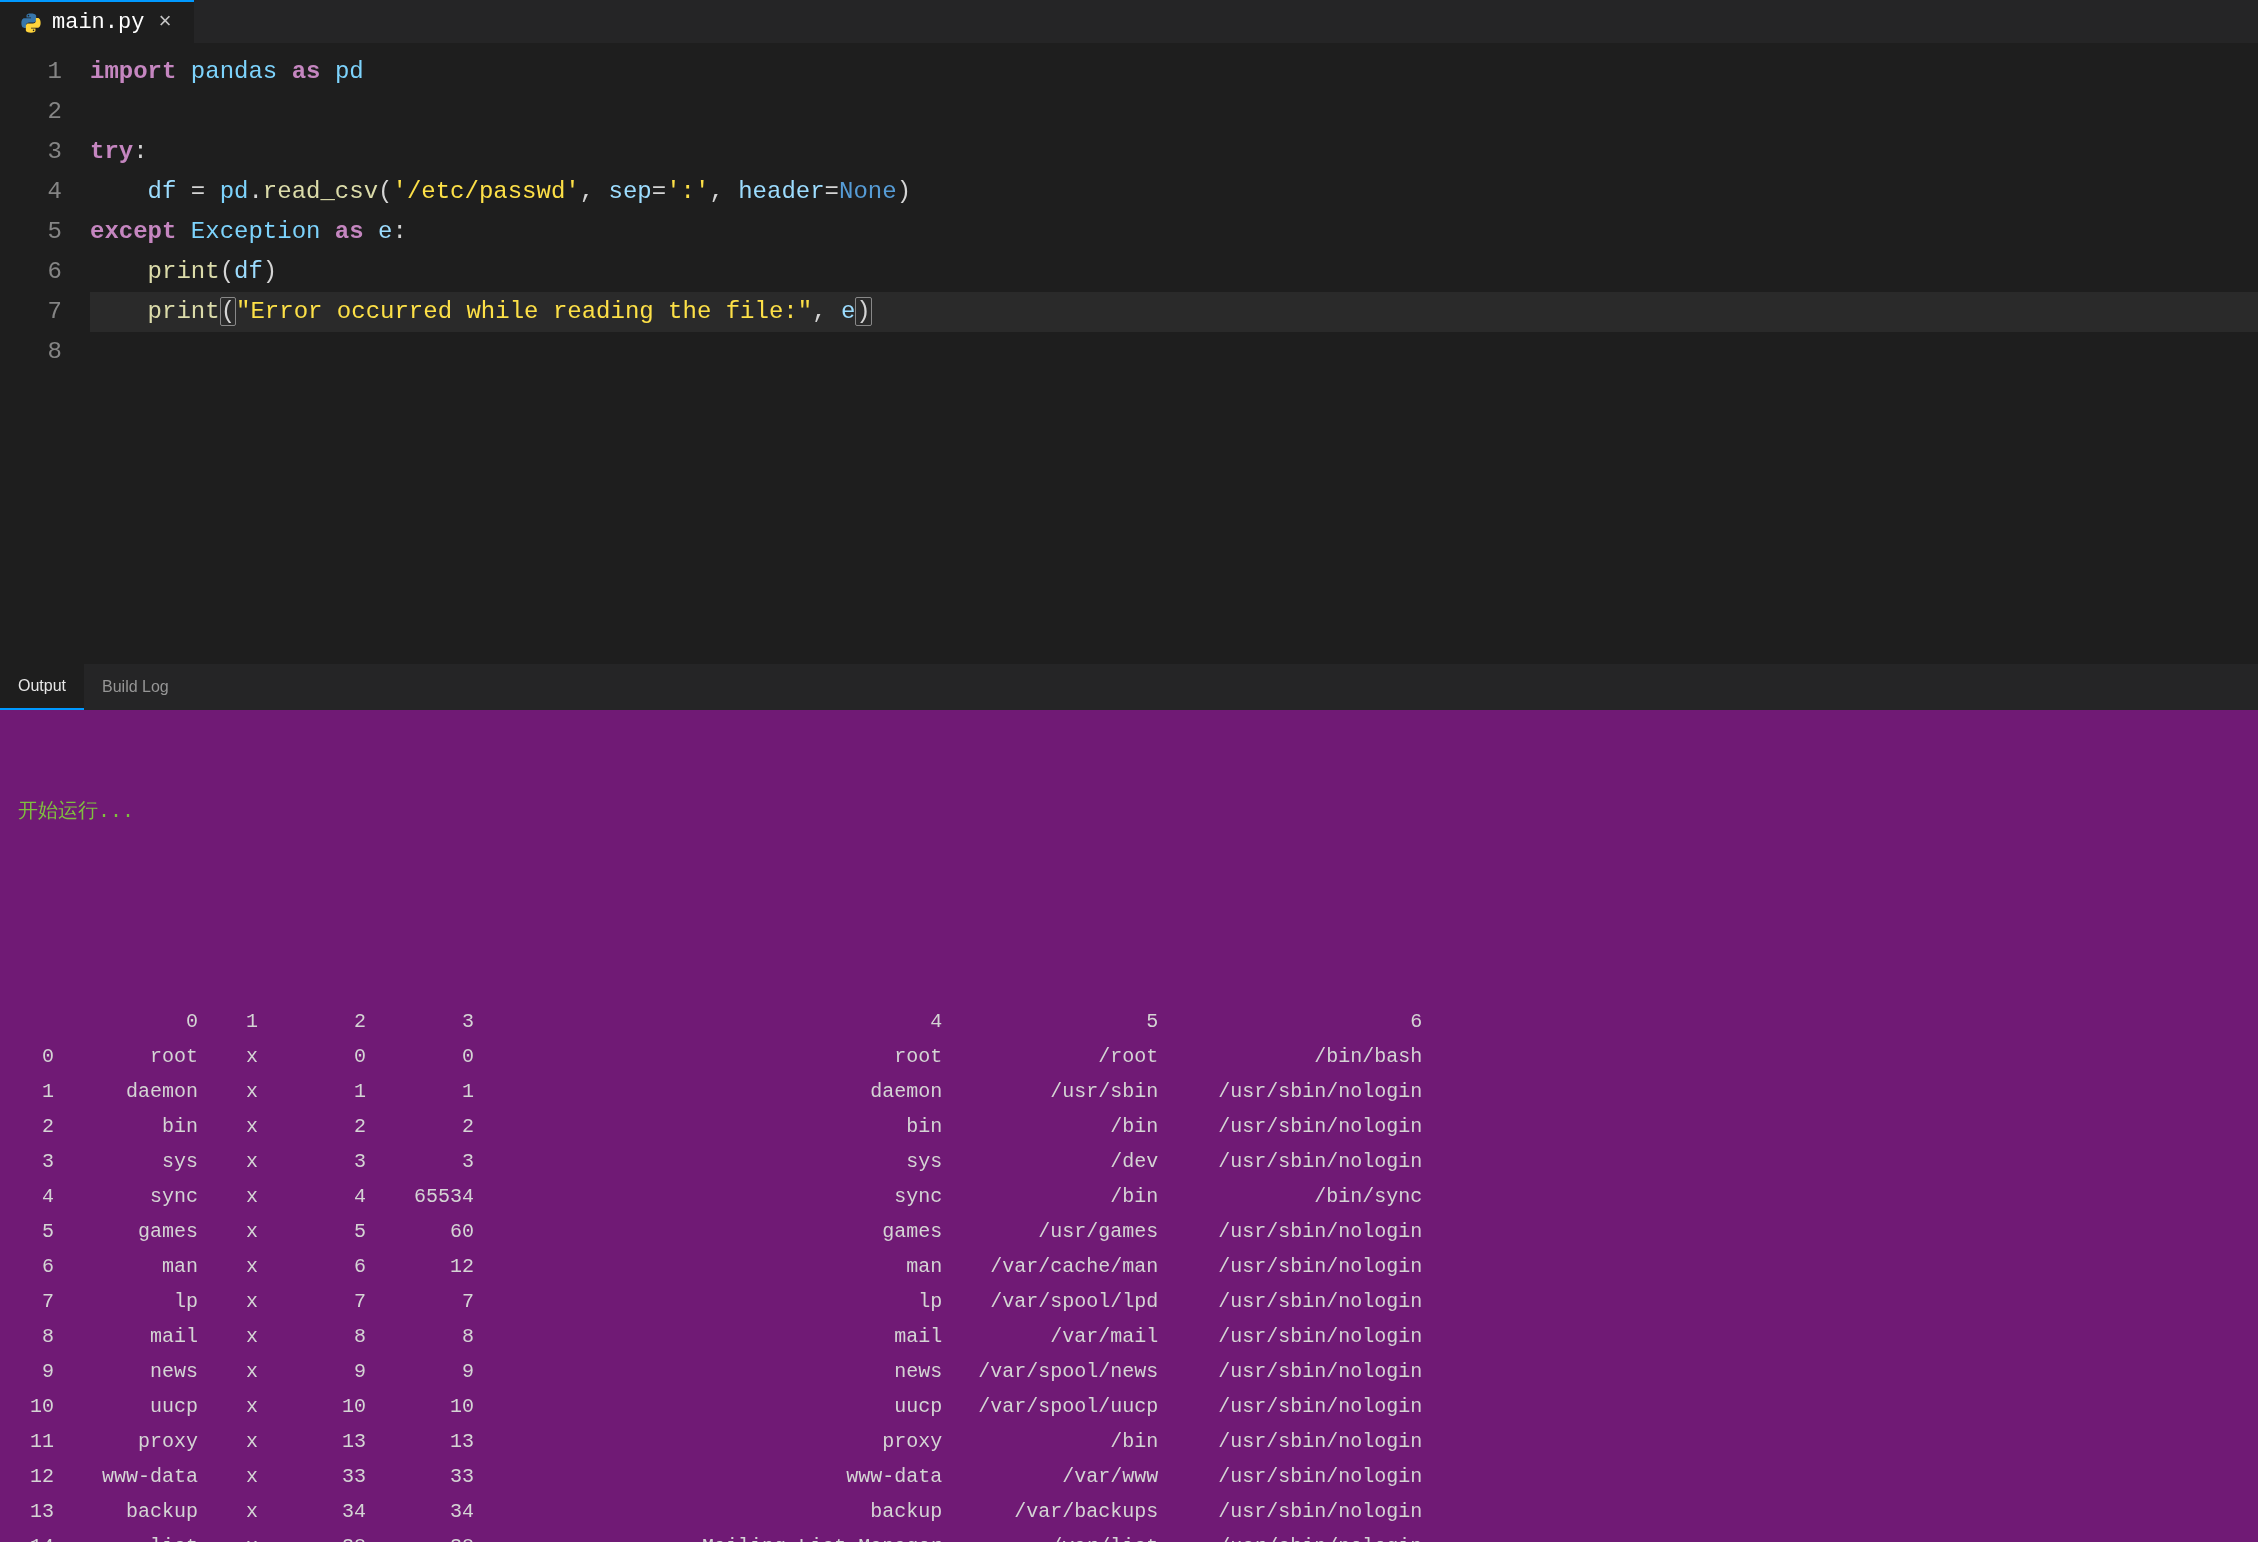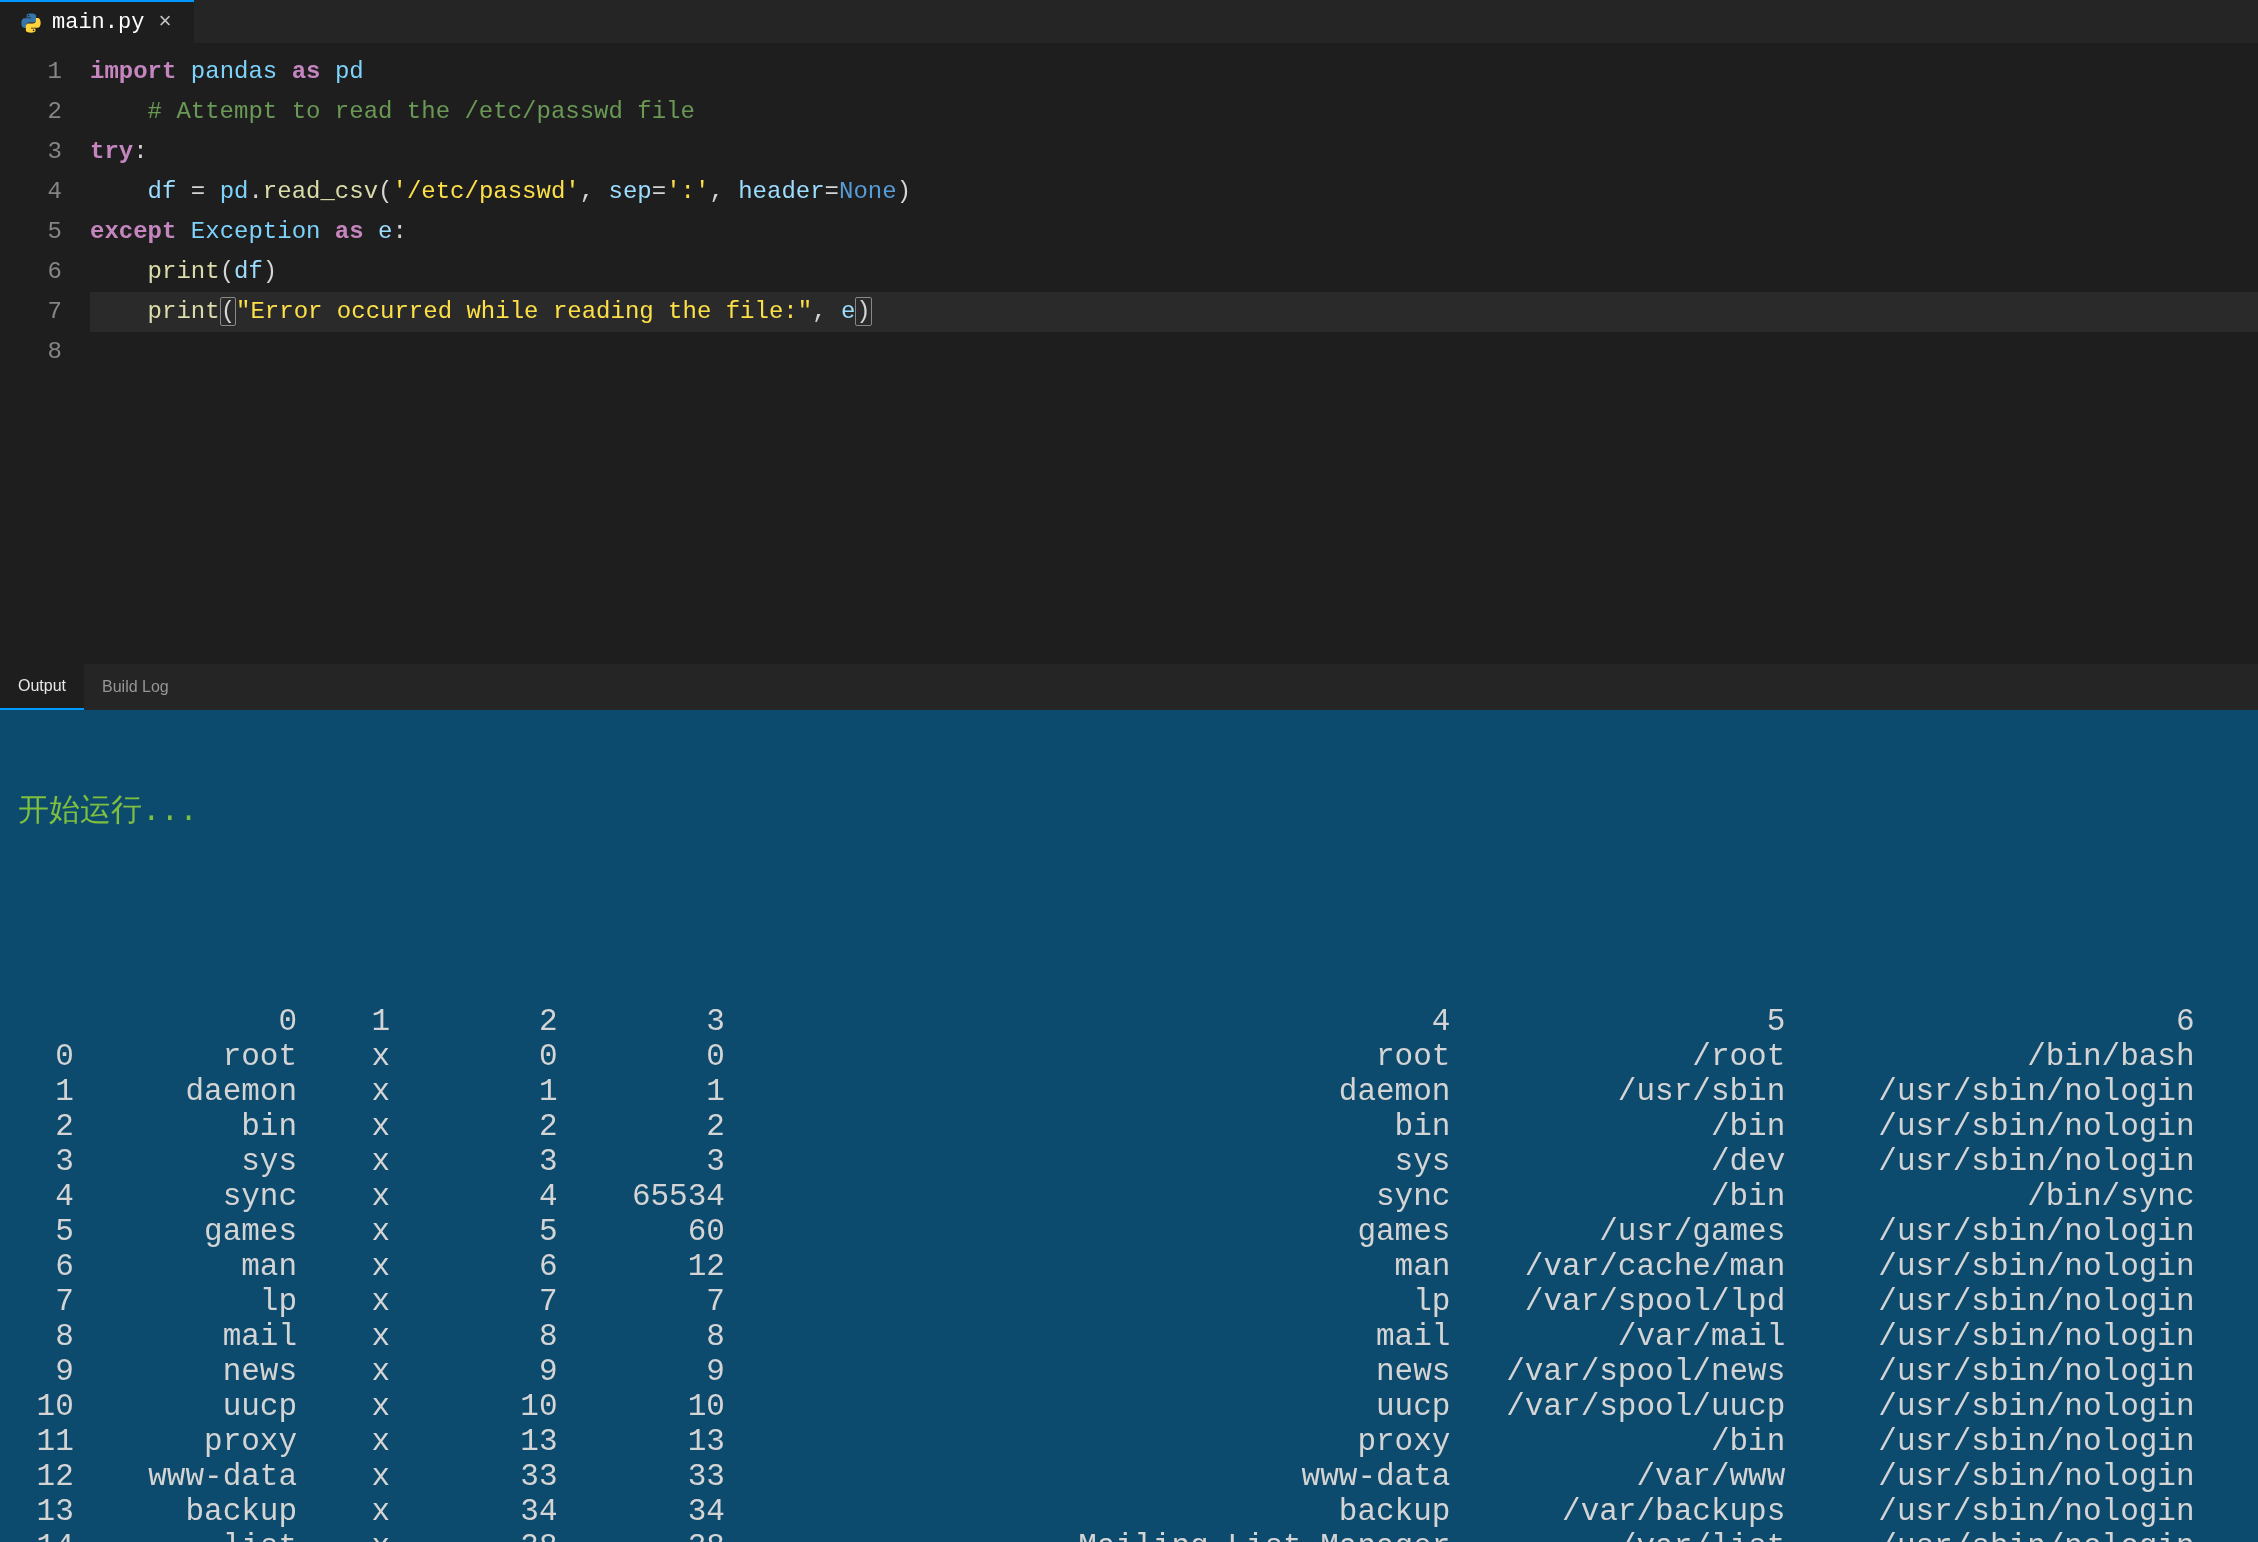--- a/index.html
+++ b/index.html
@@ -107,24 +107,24 @@
     color: #969696;
     cursor: pointer;
   }
   .panel-tab.active {
     background: #1e1e1e;
     color: #e7e7e7;
     border-bottom: 2px solid #0099ff;
   }
   .output {
     flex: 1;
-    background: #0c4a6e;
+    background: #701a75;
     padding: 14px 18px;
     overflow: auto;
-    font-size: 31px;
+    font-size: 20px;
     line-height: 35px;
     white-space: pre;
     color: #d4d4d4;
   }
   .running { color: #7fbf3f; }
 </style>
 </head>
 <body>
 
 <div class="app">
@@ -148,21 +148,21 @@
       <div class="ln">2</div>
       <div class="ln">3</div>
       <div class="ln">4</div>
       <div class="ln">5</div>
       <div class="ln">6</div>
       <div class="ln">7</div>
       <div class="ln">8</div>
     </div>
     <div class="code">
       <div class="code-line"><span class="kw">import</span><span class="plain"> </span><span class="mod">pandas</span><span class="plain"> </span><span class="kw">as</span><span class="plain"> </span><span class="mod">pd</span></div>
-      <div class="code-line"><span class="plain">    </span><span class="cmt"># Attempt to read the /etc/passwd file</span></div>
+      <div class="code-line"><span class="plain">    </span></div>
       <div class="code-line"><span class="kw">try</span><span class="punct">:</span></div>
       <div class="code-line"><span class="plain">    </span><span class="var">df</span><span class="plain"> = </span><span class="mod">pd</span><span class="punct">.</span><span class="fn">read_csv</span><span class="punct">(</span><span class="str">'/etc/passwd'</span><span class="punct">, </span><span class="arg">sep</span><span class="punct">=</span><span class="str">':'</span><span class="punct">, </span><span class="arg">header</span><span class="punct">=</span><span class="const">None</span><span class="punct">)</span></div>
       <div class="code-line"><span class="kw">except</span><span class="plain"> </span><span class="mod">Exception</span><span class="plain"> </span><span class="kw">as</span><span class="plain"> </span><span class="var">e</span><span class="punct">:</span></div>
       <div class="code-line"><span class="plain">    </span><span class="fn">print</span><span class="punct">(</span><span class="var">df</span><span class="punct">)</span></div>
       <div class="code-line active"><span class="plain">    </span><span class="fn">print</span><span class="punct match">(</span><span class="str">"Error occurred while reading the file:"</span><span class="punct">, </span><span class="var">e</span><span class="punct match">)</span></div>
     </div>
   </div>
 
   <div class="panel-tabs">
     <div class="panel-tab active">Output</div>

